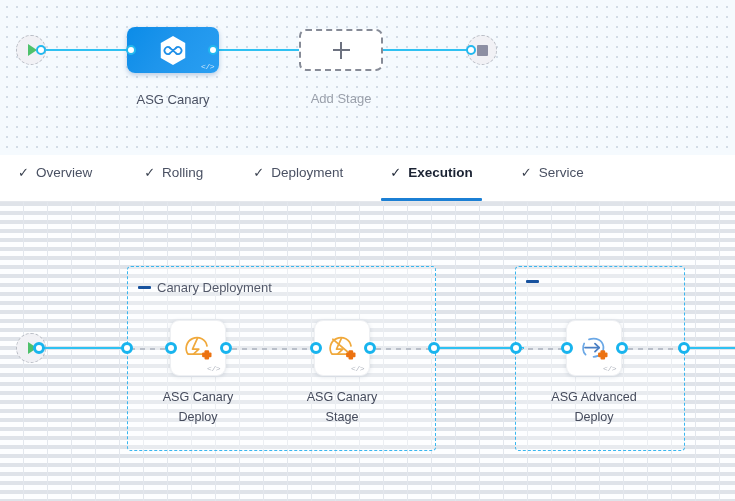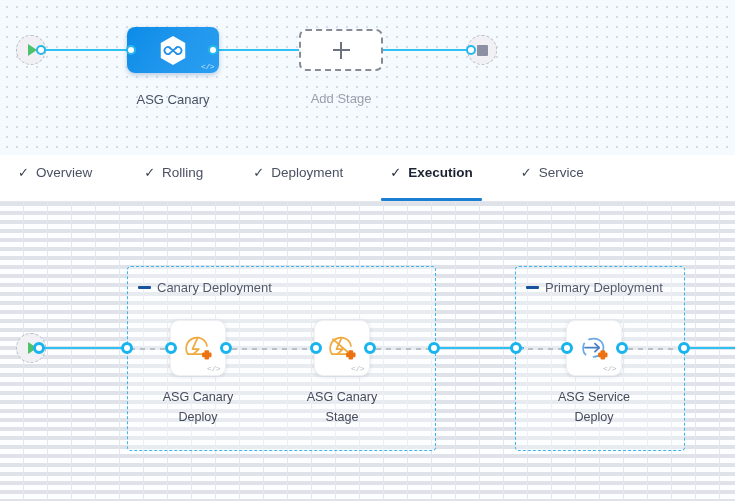--- a/index.html
+++ b/index.html
@@ -202,21 +202,20 @@
 
     <div class="group-box" style="left:127px;top:64px;width:309px;height:185px;"></div>
     <div class="group-box" style="left:515px;top:64px;width:170px;height:185px;"></div>
 
     <div class="group-title" style="left:138px;top:78px;">
       <span class="group-dash"></span>
       <span>Canary Deployment</span>
     </div>
     <div class="group-title" style="left:526px;top:78px;">
       <span class="group-dash"></span>
-      <span>Primary Deployment</span>
     </div>
 
     <div class="solid-link" style="left:37px;width:95px;top:145px;"></div>
     <div class="dash-link" style="left:130px;width:46px;top:146px;"></div>
     <div class="dash-link" style="left:222px;width:98px;top:146px;"></div>
     <div class="dash-link" style="left:366px;width:72px;top:146px;"></div>
     <div class="solid-link" style="left:432px;width:92px;top:145px;"></div>
     <div class="dash-link" style="left:518px;width:46px;top:146px;"></div>
     <div class="dash-link" style="left:618px;width:72px;top:146px;"></div>
     <div class="solid-link" style="left:684px;width:51px;top:145px;"></div>
@@ -279,20 +278,20 @@
         <path d="M19 12.6 L23.2 16.6 L19 20.6" fill="none" stroke="#4a7fc4" stroke-width="1.8" stroke-linecap="round" stroke-linejoin="round"></path>
         <g fill="#ec7211">
           <rect x="24.5" y="19.2" width="4.6" height="9.4" rx="1"></rect>
           <rect x="22.1" y="21.6" width="9.4" height="4.6" rx="1"></rect>
         </g>
       </svg>
       <span class="step-code">&lt;/&gt;</span>
     </div>
     <span class="port-lg" style="left:616px;top:140px;"></span>
     <div class="step-label" style="left:529px;top:186px;">
-      <div>ASG Service</div>
+      <div>ASG Advanced</div>
       <div>Deploy</div>
     </div>
 
     <span class="port-lg" style="left:678px;top:140px;"></span>
   </div>
 
 </div>
 
 </body></html>

